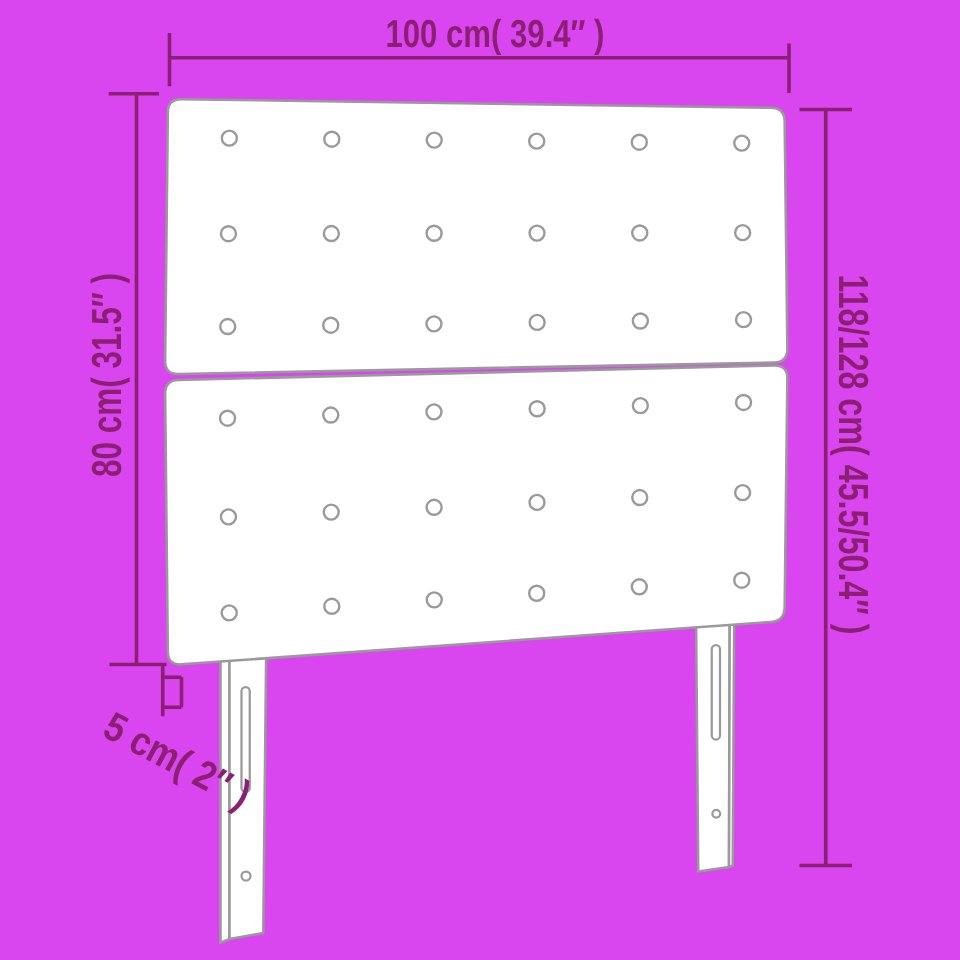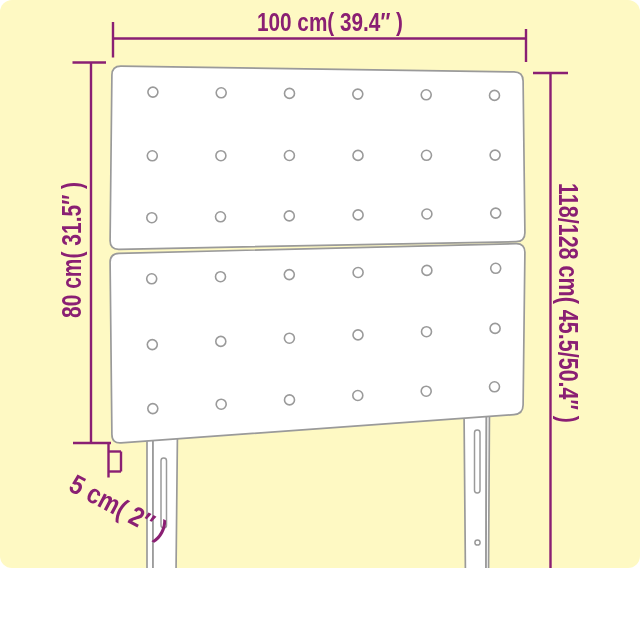--- a/index.html
+++ b/index.html
@@ -1,22 +1,21 @@
 <!DOCTYPE html>
 <html><head>
 <meta charset="utf-8">
 <style>
   html,body{margin:0;padding:0;background:#ffffff;}
   .stage{
     position:relative;
-    width:640px;height:568px;
-    background:#fef9c3;
+    width:640px;height:640px;
+    background:#d946ef;
     font-family:"Liberation Sans", sans-serif;
     overflow:hidden;
-    border-radius:12px;
   }
   .stage svg{display:block;width:640px;height:640px;}
   .outline{
     fill:#ffffff;
     stroke:var(--outline,#9a9a9a);
     stroke-width:1.7;
     stroke-linejoin:round;
   }
   .thin{stroke-width:1.5;}
   .btn{fill:#ffffff;stroke:var(--outline,#9a9a9a);stroke-width:1.6;}

